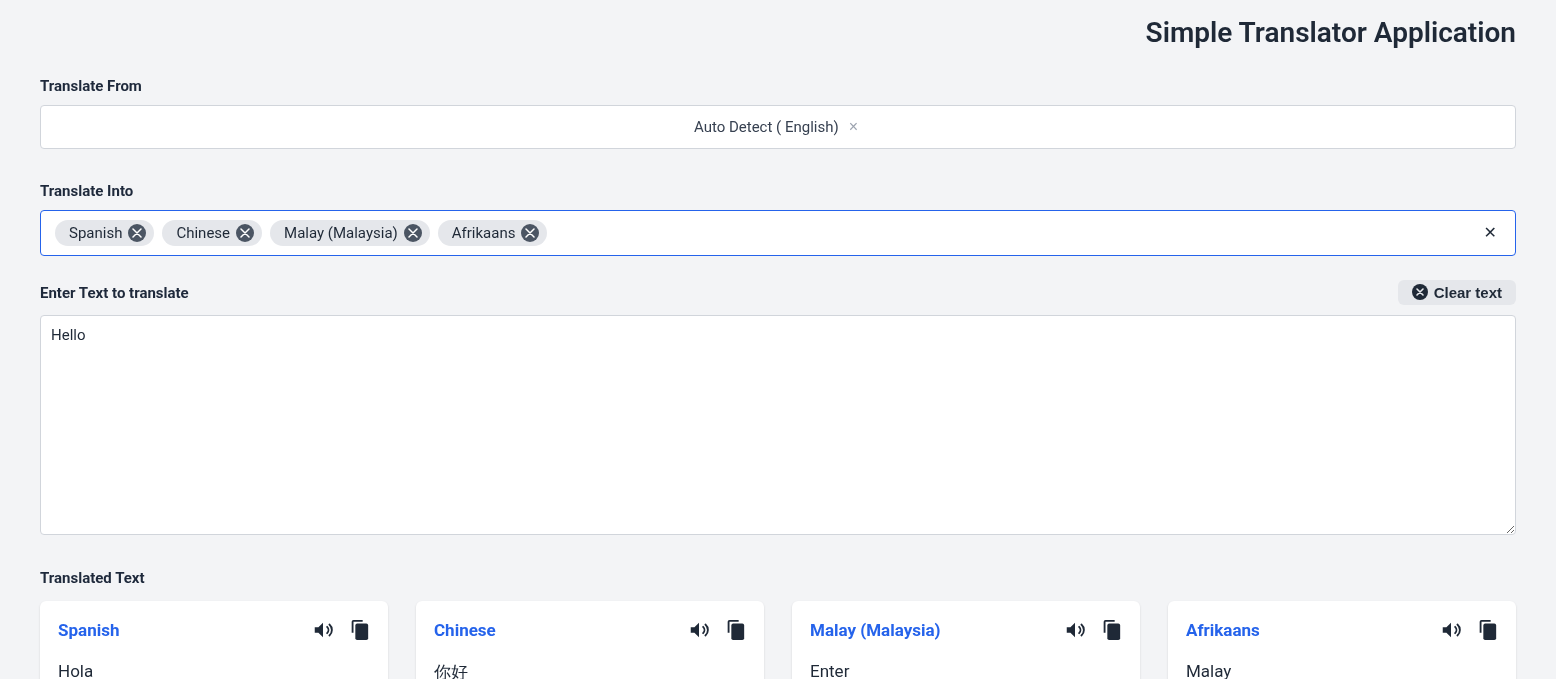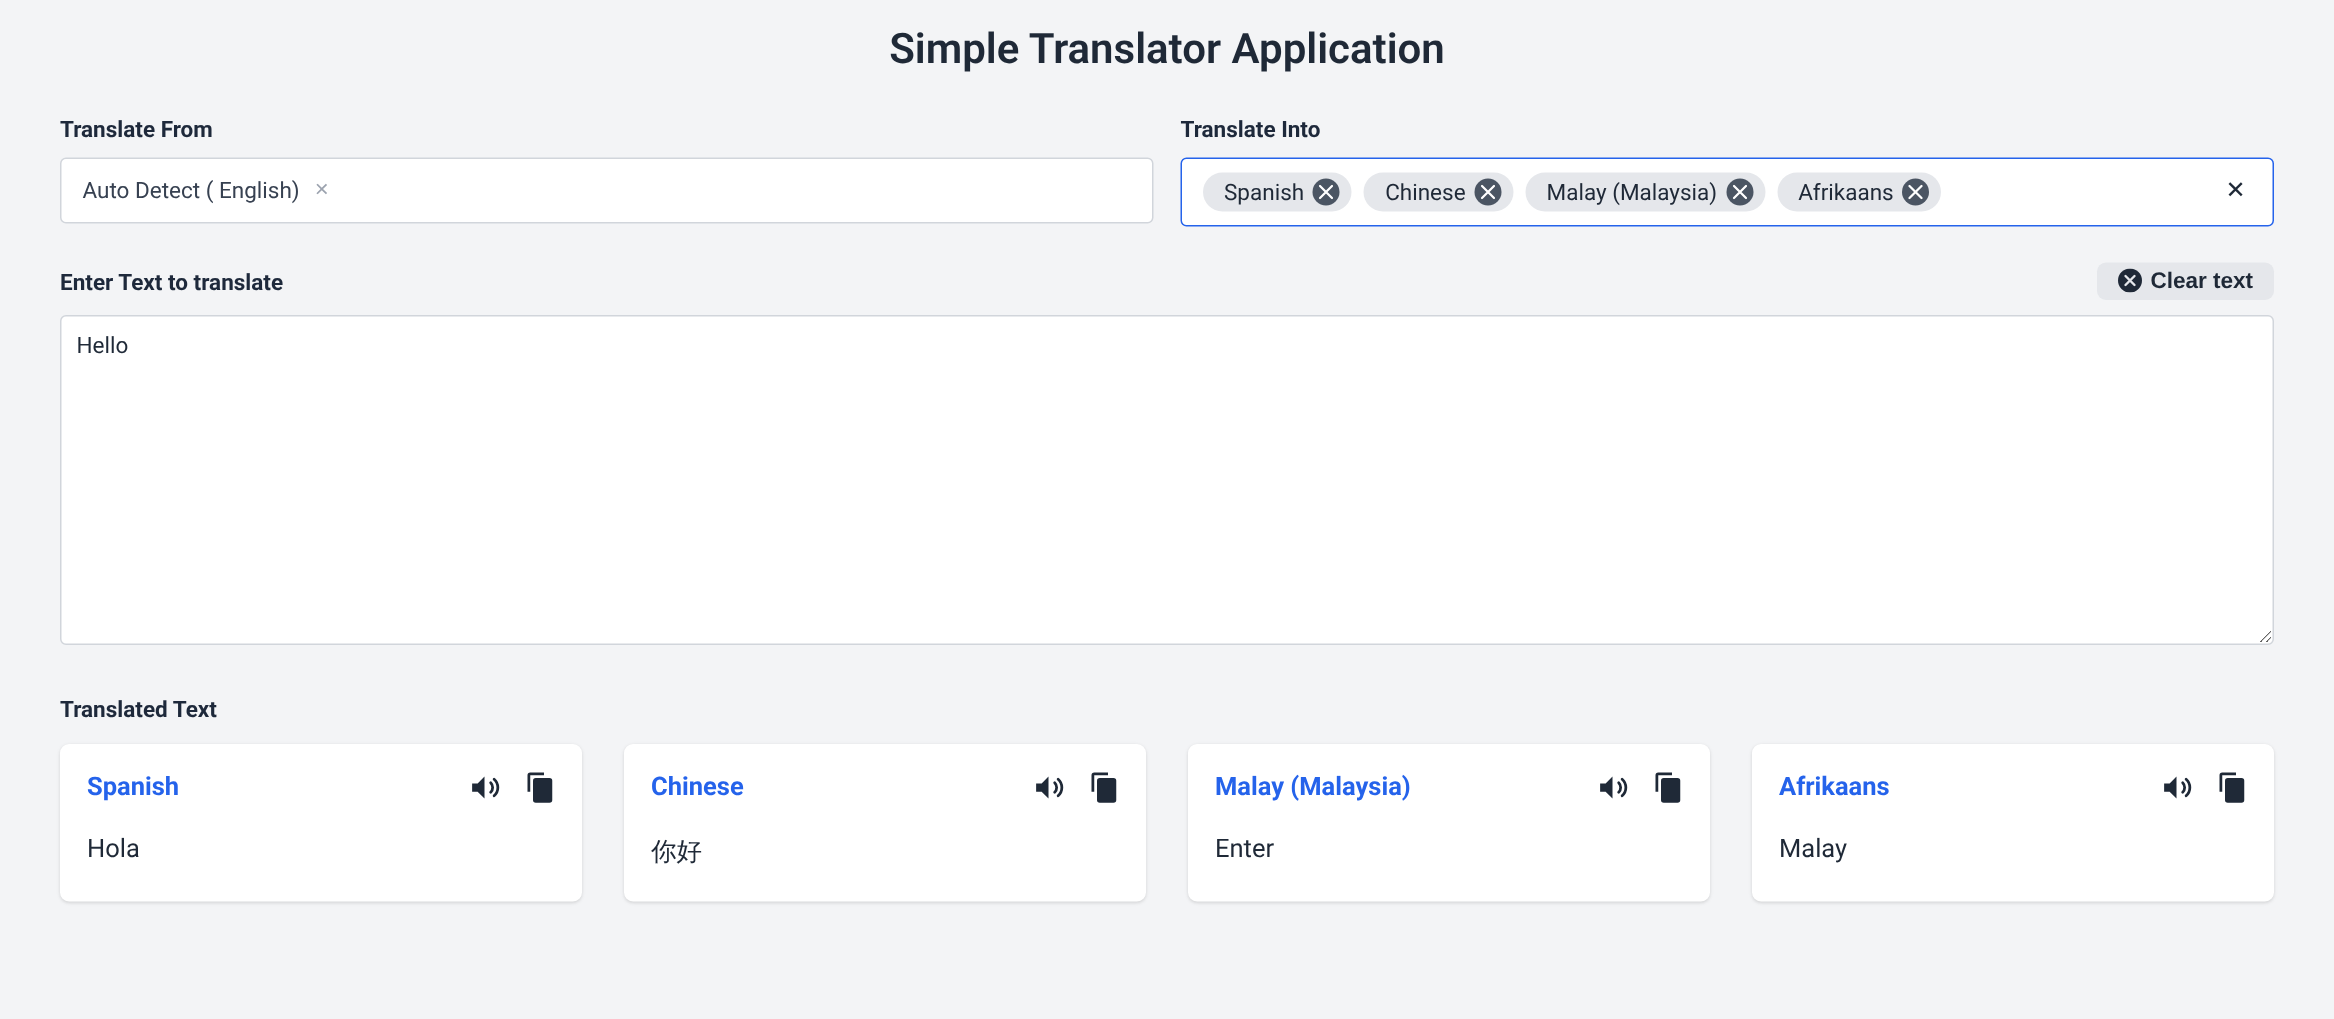--- a/index.html
+++ b/index.html
@@ -7,47 +7,48 @@
       font-family: -apple-system, BlinkMacSystemFont, "Segoe UI", Roboto, "Helvetica Neue", Arial, sans-serif;
       background: #f3f4f6;
       color: #1f2937;
       min-height: 679px;
       width: 1556px;
     }
     .container {
       padding: 16px 40px 40px 40px;
     }
     h1 {
-      text-align: center;
+      text-align: right;
       font-size: 28px;
       font-weight: 600;
       color: #1f2937;
       margin-bottom: 28px;
     }
     .row {
       display: flex;
-      gap: 18px;
+      gap: 33px;
       margin-bottom: 24px;
       align-items: stretch;
+      flex-direction: column;
     }
     .col {
       flex: 1;
       min-width: 0;
     }
     .label {
       font-size: 15px;
       font-weight: 700;
       color: #1e293b;
       margin-bottom: 10px;
       display: block;
     }
     .select-box {
       display: flex;
       align-items: center;
-      justify-content: flex-start;
+      justify-content: center;
       background: #fff;
       border: 1px solid #d1d5db;
       border-radius: 4px;
       padding: 9px 14px;
       min-height: 44px;
       flex-wrap: wrap;
       gap: 6px;
     }
     .select-box.focused {
       border: 1px solid #2563eb;

